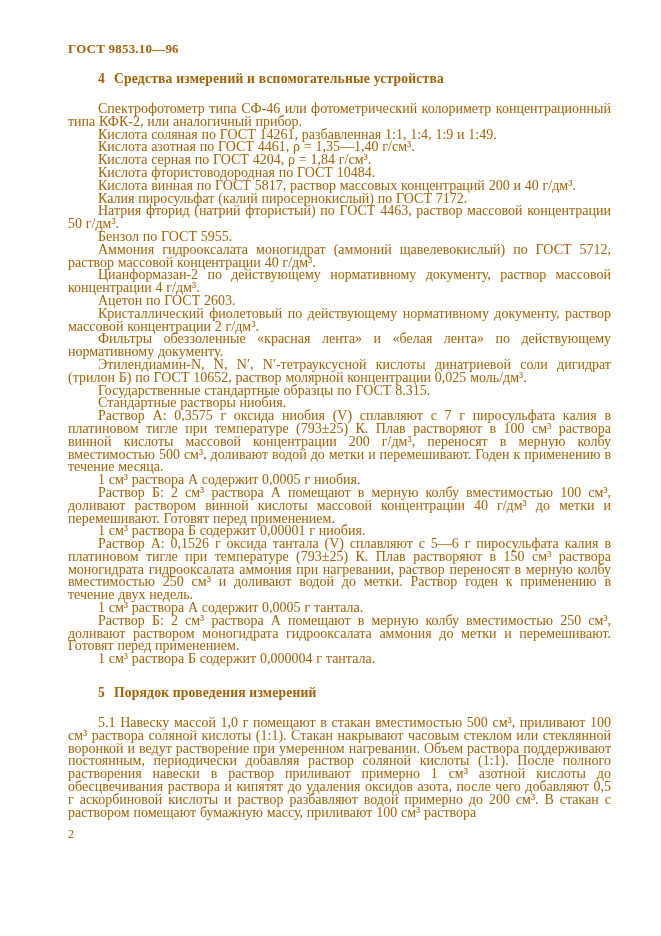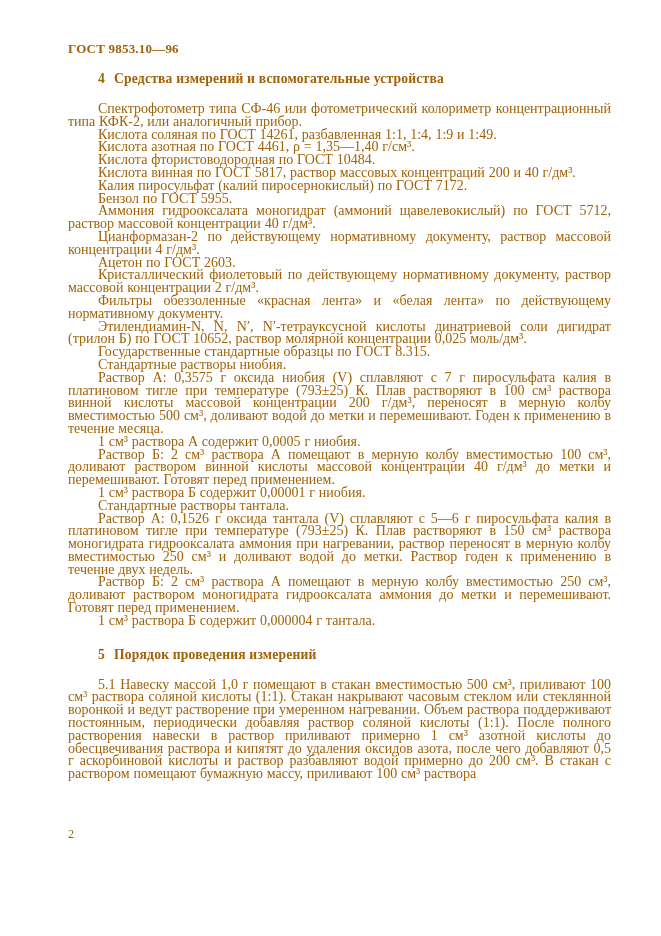--- a/index.html
+++ b/index.html
@@ -69,38 +69,40 @@
     <div class="doc-header">ГОСТ 9853.10—96</div>
 
     <div class="section">
       <h2 class="section-heading">
         <span class="sec-num">4</span><span>Средства измерений и вспомогательные устройства</span>
       </h2>
       <div class="section-body">
           <p class="para">Спектрофотометр типа СФ-46 или фотометрический колориметр концентрационный типа КФК-2, или аналогичный прибор.</p>
           <p class="para">Кислота соляная по ГОСТ 14261, разбавленная 1:1, 1:4, 1:9 и 1:49.</p>
           <p class="para">Кислота азотная по ГОСТ 4461, ρ = 1,35—1,40 г/см³.</p>
+          <p class="para">Кислота серная по ГОСТ 4204, ρ = 1,84 г/см³.</p>
           <p class="para">Кислота фтористоводородная по ГОСТ 10484.</p>
           <p class="para">Кислота винная по ГОСТ 5817, раствор массовых концентраций 200 и 40 г/дм³.</p>
           <p class="para">Калия пиросульфат (калий пиросернокислый) по ГОСТ 7172.</p>
+          <p class="para">Натрия фторид (натрий фтористый) по ГОСТ 4463, раствор массовой концентрации 50 г/дм³.</p>
           <p class="para">Бензол по ГОСТ 5955.</p>
           <p class="para">Аммония гидрооксалата моногидрат (аммоний щавелевокислый) по ГОСТ 5712, раствор массовой концентрации 40 г/дм³.</p>
           <p class="para">Цианформазан-2 по действующему нормативному документу, раствор массовой концентрации 4 г/дм³.</p>
           <p class="para">Ацетон по ГОСТ 2603.</p>
           <p class="para">Кристаллический фиолетовый по действующему нормативному документу, раствор массовой концентрации 2 г/дм³.</p>
           <p class="para">Фильтры обеззоленные «красная лента» и «белая лента» по действующему нормативному документу.</p>
           <p class="para">Этилендиамин-N, N, N′, N′-тетрауксусной кислоты динатриевой соли дигидрат (трилон Б) по ГОСТ 10652, раствор молярной концентрации 0,025 моль/дм³.</p>
           <p class="para">Государственные стандартные образцы по ГОСТ 8.315.</p>
           <p class="para">Стандартные растворы ниобия.</p>
           <p class="para">Раствор А: 0,3575 г оксида ниобия (V) сплавляют с 7 г пиросульфата калия в платиновом тигле при температуре (793±25) К. Плав растворяют в 100 см³ раствора винной кислоты массовой концентрации 200 г/дм³, переносят в мерную колбу вместимостью 500 см³, доливают водой до метки и перемешивают. Годен к применению в течение месяца.</p>
           <p class="para">1 см³ раствора А содержит 0,0005 г ниобия.</p>
           <p class="para">Раствор Б: 2 см³ раствора А помещают в мерную колбу вместимостью 100 см³, доливают раствором винной кислоты массовой концентрации 40 г/дм³ до метки и перемешивают. Готовят перед применением.</p>
           <p class="para">1 см³ раствора Б содержит 0,00001 г ниобия.</p>
-          <p class="para">Стандартные растворы тантала.</p>
           <p class="para">Раствор А: 0,1526 г оксида тантала (V) сплавляют с 5—6 г пиросульфата калия в платиновом тигле при температуре (793±25) К. Плав растворяют в 150 см³ раствора моногидрата гидрооксалата аммония при нагревании, раствор переносят в мерную колбу вместимостью 250 см³ и доливают водой до метки. Раствор годен к применению в течение двух недель.</p>
+          <p class="para">1 см³ раствора А содержит 0,0005 г тантала.</p>
           <p class="para">Раствор Б: 2 см³ раствора А помещают в мерную колбу вместимостью 250 см³, доливают раствором моногидрата гидрооксалата аммония до метки и перемешивают. Готовят перед применением.</p>
           <p class="para">1 см³ раствора Б содержит 0,000004 г тантала.</p>
         </div>
     </div>
 
     <div class="section">
       <h2 class="section-heading second">
         <span class="sec-num">5</span><span>Порядок проведения измерений</span>
       </h2>
       <div class="section-body">

